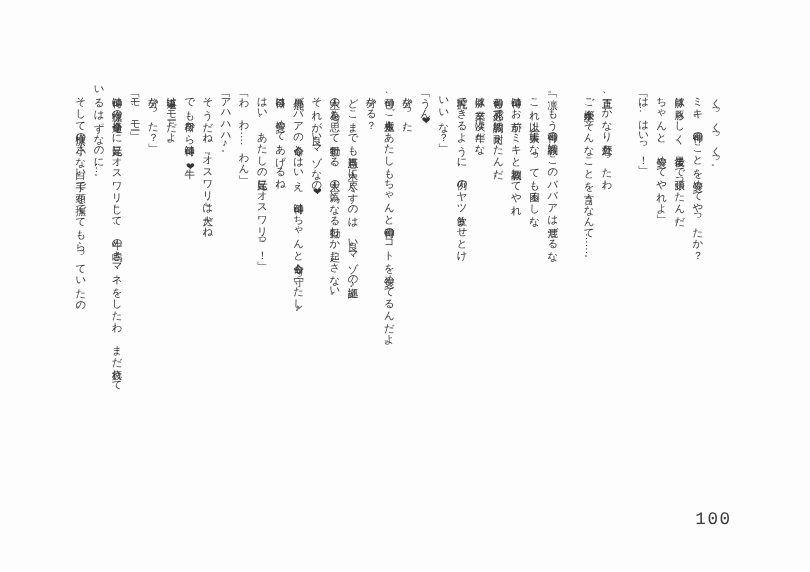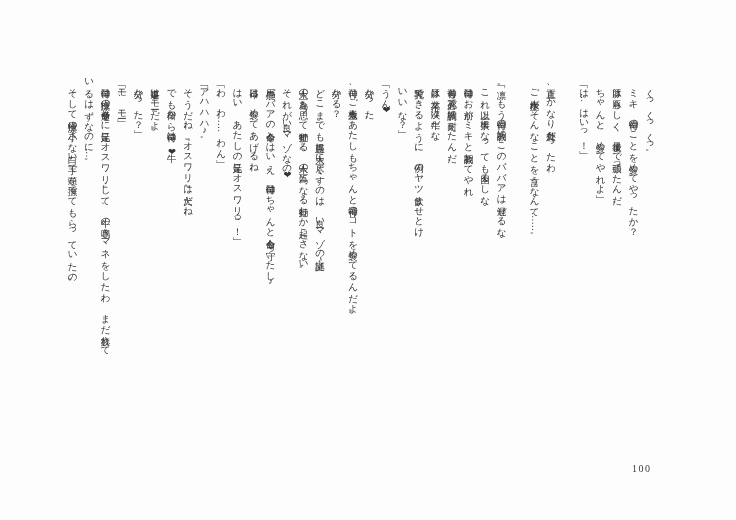--- a/index.html
+++ b/index.html
@@ -37,24 +37,24 @@
   .vtext p.line.indent {
     text-indent: 9.5px;
   }
   .vtext p.line.gap {
     margin-block-start: 16.5px;
   }
   .page-number {
     position: absolute;
     left: 632px;
     top: 463px;
-    font-size: 10px;
+    font-size: 16px;
     letter-spacing: 1.5px;
     color: #3a3a3a;
-    font-family: Liberation Serif, serif;
+    font-family: Liberation Mono, monospace;
   }
 </style>
 </head>
 <body style="background: rgb(253, 253, 253);">
 
 <div class="page">
   <div class="vtext" style="color: rgb(51, 51, 51);">
       <p class="line indent">くっくっくっ。</p>
       <p class="line indent">ミキ。伸司のことを褒めてやったか？</p>
       <p class="line indent">豚は豚らしく、最後まで頑張ったんだ。</p>

